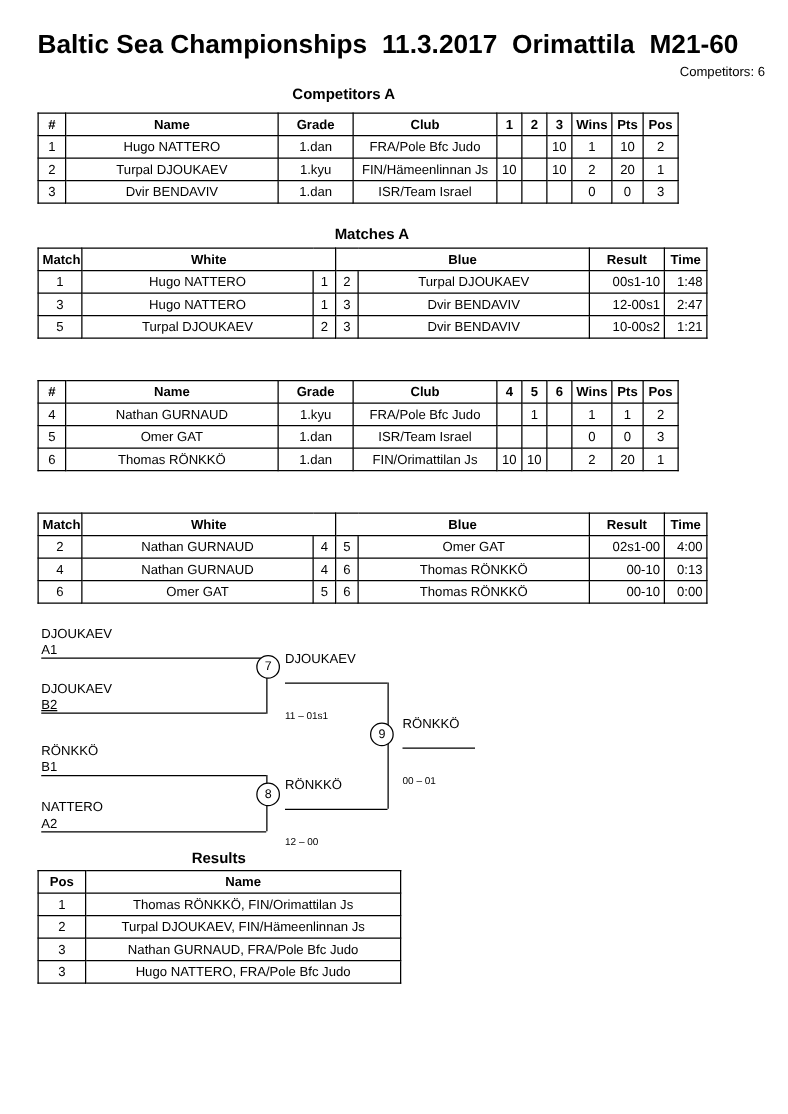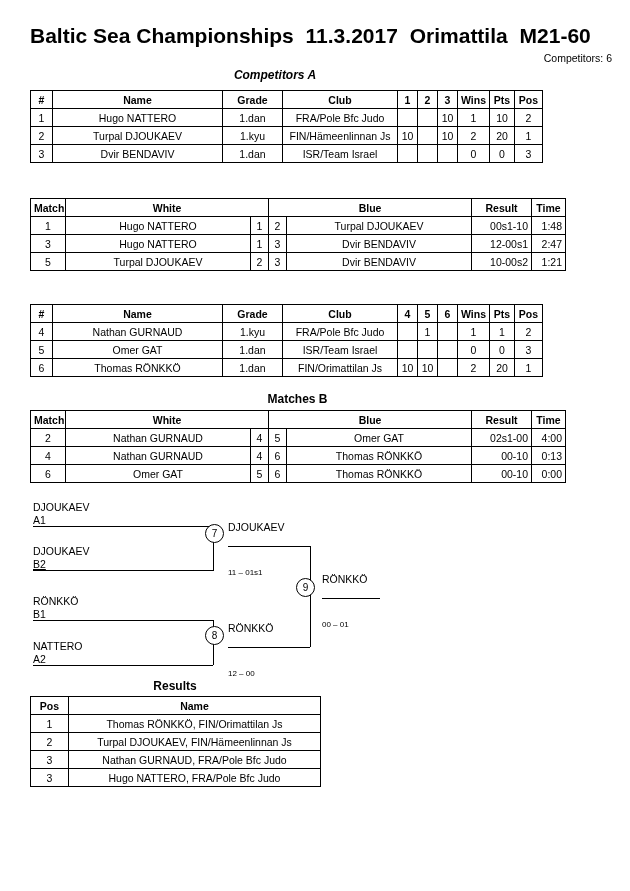--- a/index.html
+++ b/index.html
@@ -103,21 +103,21 @@
 <div class="page">
 
   <div class="title">
     <span>Baltic Sea Championships</span>
     <span>11.3.2017</span>
     <span>Orimattila</span>
     <span>M21-60</span>
   </div>
   <div class="competitors-count">Competitors: 6</div>
 
-  <div class="caption" style="left:30px; top:68px; width:490px;font-style:italic;">Competitors A</div>
+  <div class="caption" style="left:30px; top:68px; width:490px;">Competitors A</div>
   <table class="grid tbl" style="left:30px; top:90px; width:490px;">
     <colgroup>
       <col style="width:22px">
         <col style="width:170px">
         <col style="width:60px">
         <col style="width:115px">
       <col style="width:20px">
         <col style="width:20px">
         <col style="width:20px">
       <col style="width:32px">
@@ -171,20 +171,21 @@
         <td class="c"></td>
         <td class="c"></td>
         <td class="c"></td>
         <td class="c">0</td>
         <td class="c">0</td>
         <td class="c">3</td>
       </tr>
     </tbody>
   </table>
 
+  <div class="caption" style="left:30px; top:180px; width:535px;">Matches A</div>
   <table class="grid tbl" style="left:30px; top:198px; width:535px;">
     <colgroup>
       <col style="width:35px">
         <col style="width:185px">
         <col style="width:18px">
         <col style="width:18px">
       <col style="width:185px">
         <col style="width:60px">
         <col style="width:34px">
     </colgroup>
@@ -288,21 +289,20 @@
         <td class="c">10</td>
         <td class="c">10</td>
         <td class="c"></td>
         <td class="c">2</td>
         <td class="c">20</td>
         <td class="c">1</td>
       </tr>
     </tbody>
   </table>
 
-  <div class="caption" style="left:30px; top:392px; width:535px;">Matches B</div>
   <table class="grid tbl" style="left:30px; top:410px; width:535px;">
     <colgroup>
       <col style="width:35px">
         <col style="width:185px">
         <col style="width:18px">
         <col style="width:18px">
       <col style="width:185px">
         <col style="width:60px">
         <col style="width:34px">
     </colgroup>

